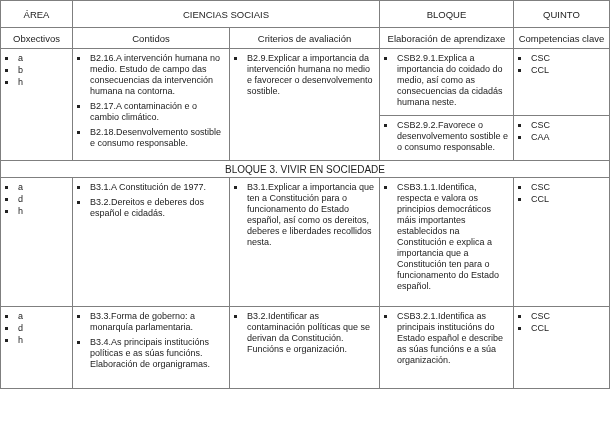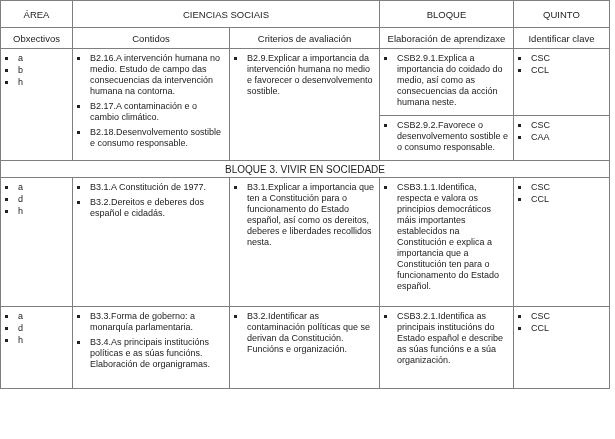--- a/index.html
+++ b/index.html
@@ -78,21 +78,21 @@
       <td class="hdr" colspan="2">CIENCIAS SOCIAIS</td>
       <td class="hdr">BLOQUE</td>
       <td class="hdr">QUINTO</td>
     </tr>
 
     <tr style="height:21px;">
       <td class="hdr">Obxectivos</td>
       <td class="hdr">Contidos</td>
       <td class="hdr">Criterios de avaliación</td>
       <td class="hdr">Elaboración de aprendizaxe</td>
-      <td class="hdr">Identificar clave</td>
+      <td class="hdr">Competencias clave</td>
     </tr>
 
     <tr style="height:67px;">
       <td rowspan="2">
         <ul class="blist tight">
           <li>a</li>
           <li>b</li>
           <li>h</li>
         </ul>
       </td>
@@ -103,21 +103,21 @@
           <li>B2.18.Desenvolvemento sostible e consumo responsable.</li>
         </ul>
       </td>
       <td rowspan="2">
         <ul class="blist">
           <li>B2.9.Explicar a importancia da intervención humana no medio e favorecer o desenvolvemento sostible.</li>
         </ul>
       </td>
       <td>
         <ul class="blist">
-          <li>CSB2.9.1.Explica a importancia do coidado do medio, así como as consecuencias da acción humana neste.</li>
+          <li>CSB2.9.1.Explica a importancia do coidado do medio, así como as consecuencias da cidadás humana neste.</li>
         </ul>
       </td>
       <td>
         <ul class="blist tight">
           <li>CSC</li>
           <li>CCL</li>
         </ul>
       </td>
     </tr>
 

